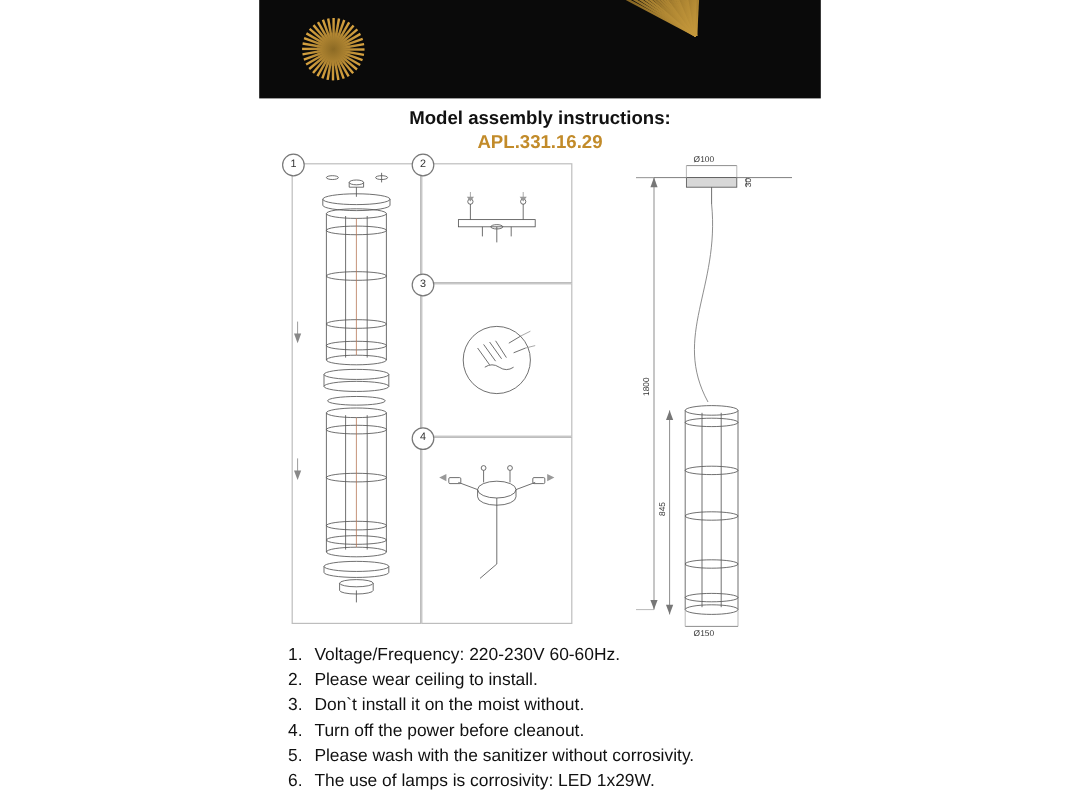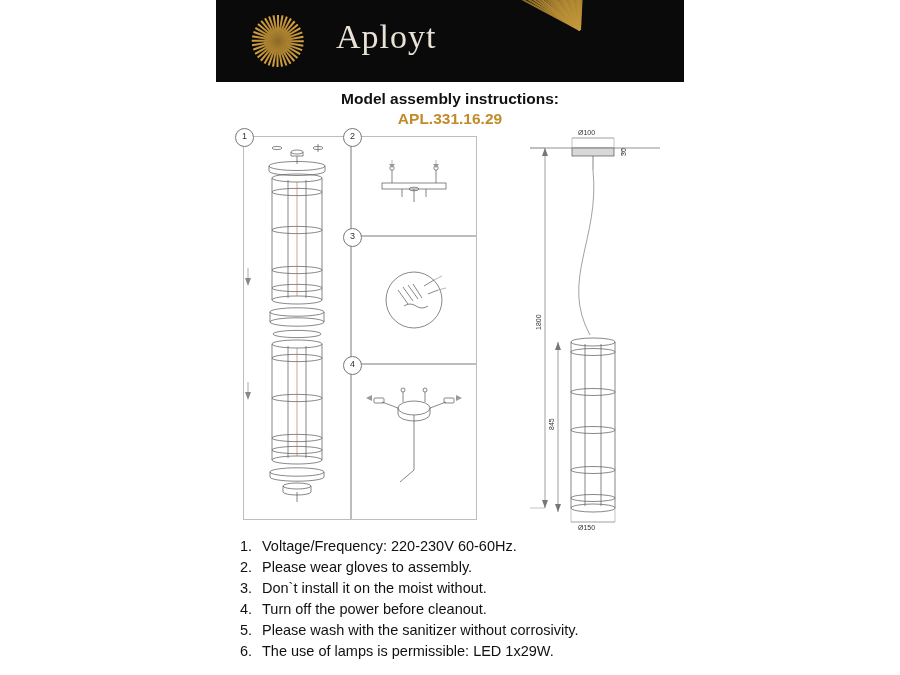--- a/index.html
+++ b/index.html
@@ -205,21 +205,20 @@
       <div class="ray" style="transform: rotate(270deg);"></div>
       <div class="ray" style="transform: rotate(280deg);"></div>
       <div class="ray" style="transform: rotate(290deg);"></div>
       <div class="ray" style="transform: rotate(300deg);"></div>
       <div class="ray" style="transform: rotate(310deg);"></div>
       <div class="ray" style="transform: rotate(320deg);"></div>
       <div class="ray" style="transform: rotate(330deg);"></div>
       <div class="ray" style="transform: rotate(340deg);"></div>
       <div class="ray" style="transform: rotate(350deg);"></div>
     </div>
-  <div class="banner-title">Aployt</div>
   <div class="banner-fan" id="fanMark">
       <div class="fray" style="transform: rotate(118deg); height: 90px;"></div>
       <div class="fray" style="transform: rotate(120.6deg); height: 104px;"></div>
       <div class="fray" style="transform: rotate(123.2deg); height: 118px;"></div>
       <div class="fray" style="transform: rotate(125.8deg); height: 132px;"></div>
       <div class="fray" style="transform: rotate(128.4deg); height: 146px;"></div>
       <div class="fray" style="transform: rotate(131deg); height: 90px;"></div>
       <div class="fray" style="transform: rotate(133.6deg); height: 104px;"></div>
       <div class="fray" style="transform: rotate(136.2deg); height: 118px;"></div>
       <div class="fray" style="transform: rotate(138.8deg); height: 132px;"></div>
@@ -430,31 +429,31 @@
   </svg>
 </div>
 
 <div class="instructions">
   <div class="ins-row">
     <span class="ins-num">1.</span>
     <span class="ins-text">Voltage/Frequency: 220-230V 60-60Hz.</span>
   </div>
   <div class="ins-row">
     <span class="ins-num">2.</span>
-    <span class="ins-text">Please wear gloves to assembly.</span>
+    <span class="ins-text">Please wear ceiling to install.</span>
   </div>
   <div class="ins-row">
     <span class="ins-num">3.</span>
     <span class="ins-text">Don`t install it on the moist without.</span>
   </div>
   <div class="ins-row">
     <span class="ins-num">4.</span>
     <span class="ins-text">Turn off the power before cleanout.</span>
   </div>
   <div class="ins-row">
     <span class="ins-num">5.</span>
     <span class="ins-text">Please wash with the sanitizer without corrosivity.</span>
   </div>
   <div class="ins-row">
     <span class="ins-num">6.</span>
-    <span class="ins-text">The use of lamps is permissible: LED 1x29W.</span>
+    <span class="ins-text">The use of lamps is corrosivity: LED 1x29W.</span>
   </div>
 </div>
 
 </body></html>

